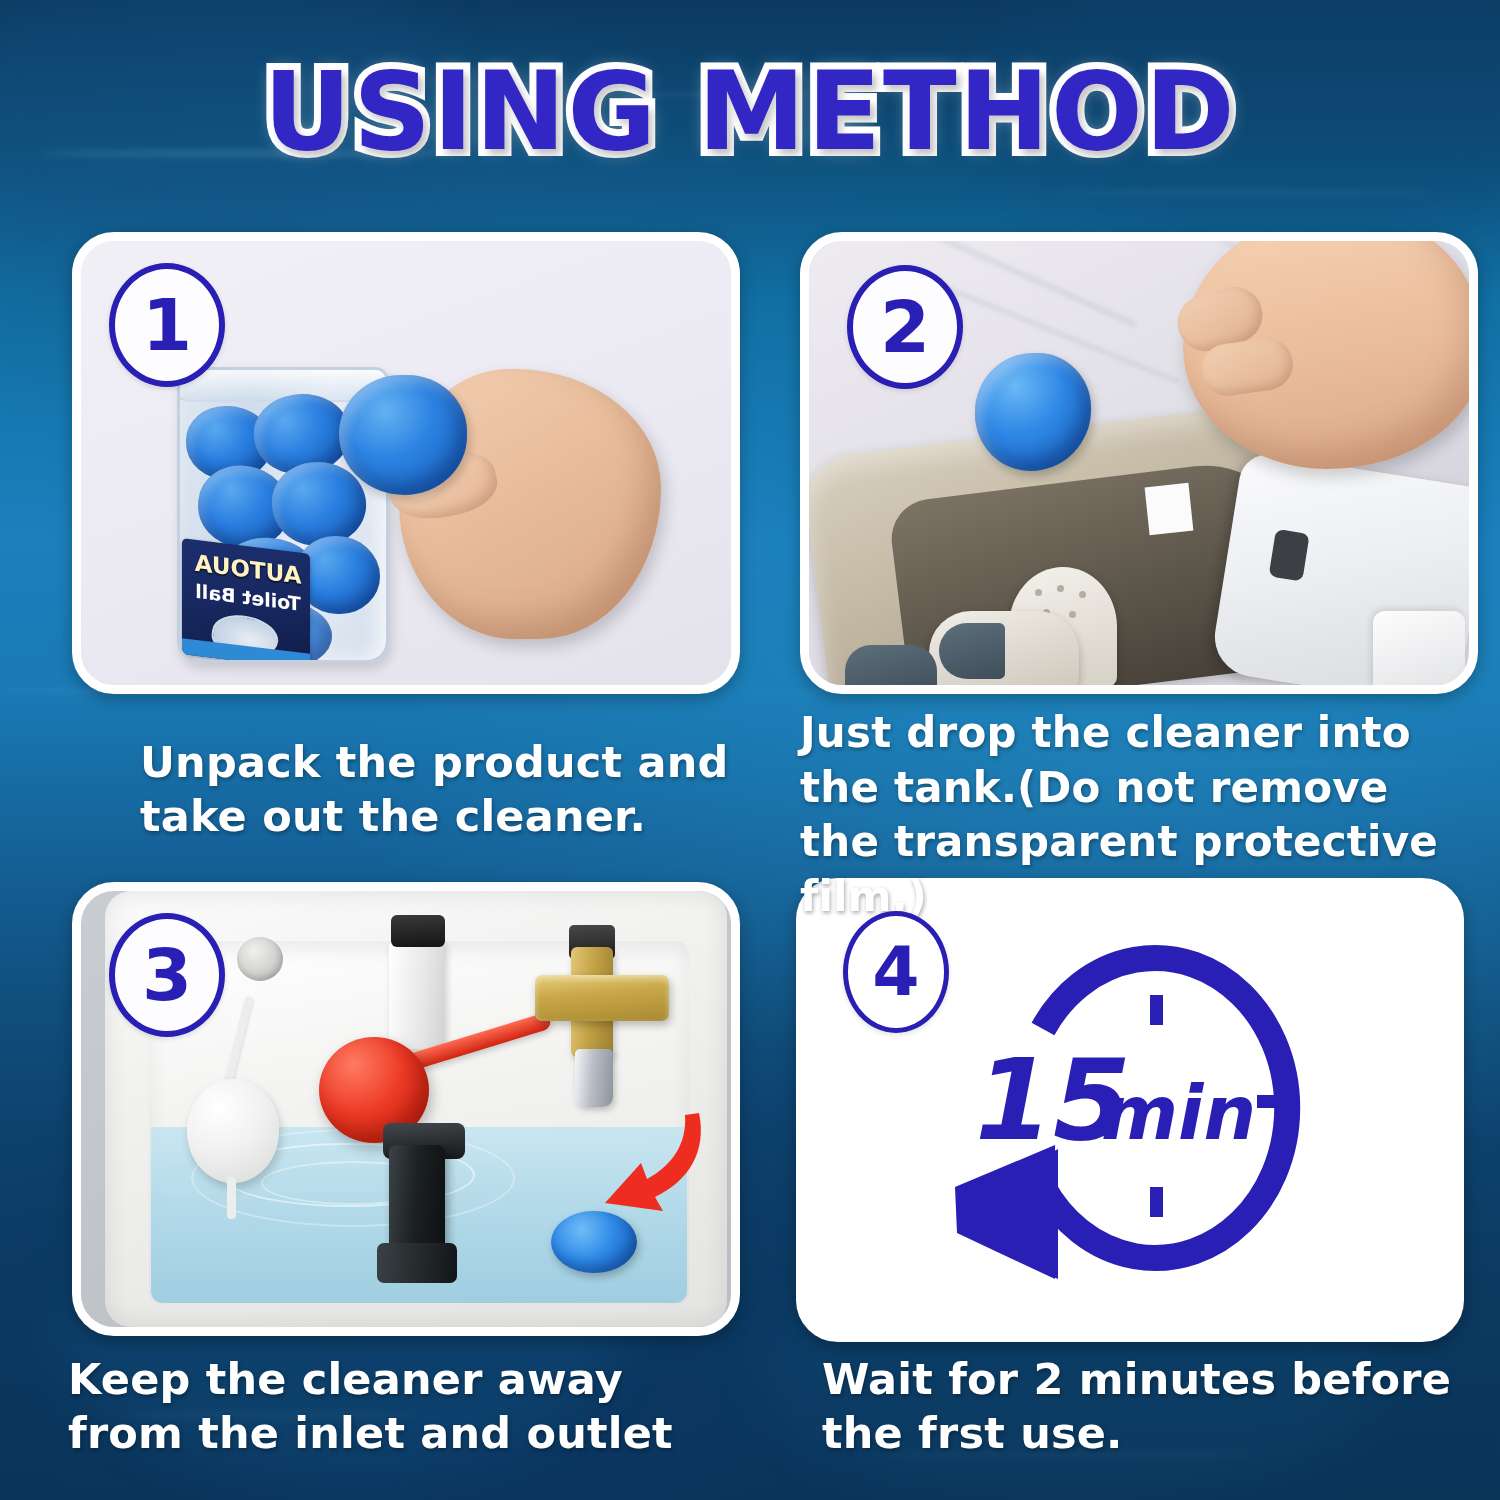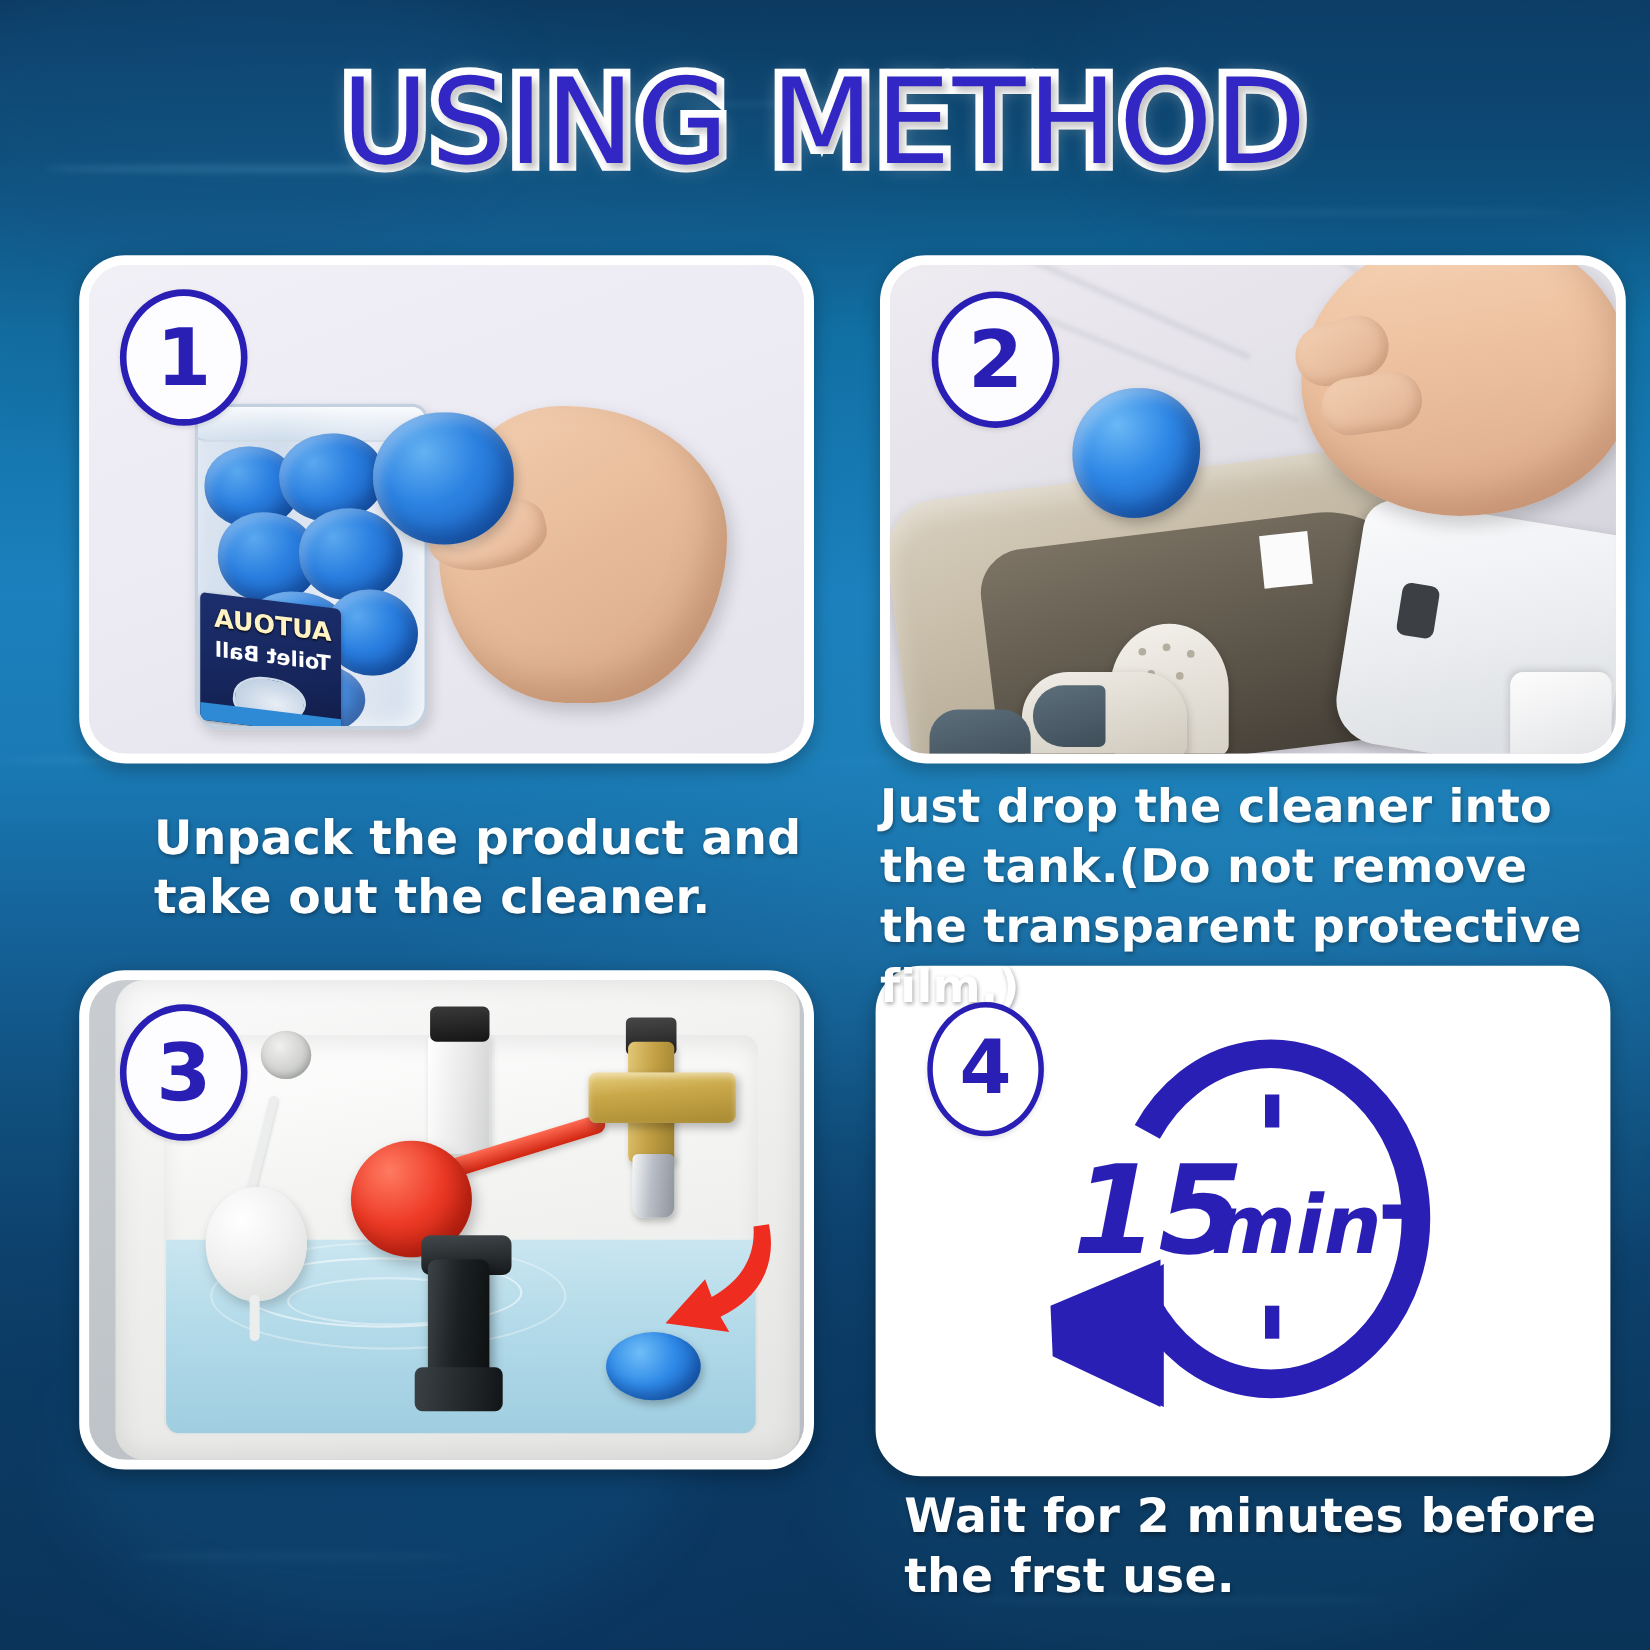--- a/index.html
+++ b/index.html
@@ -22,21 +22,21 @@
   
   .caustics{position:absolute;inset:0;pointer-events:none;opacity:.55;}
   .streak{position:absolute;background:rgba(150,215,245,.30);filter:blur(3px);border-radius:50%;}
   .blob{position:absolute;border-radius:50%;filter:blur(26px);}
 
   
   .title-wrap{position:absolute;top:58px;left:0;width:1500px;text-align:center;}
   .title{
     display:inline-block;
     font-family:"DejaVu Sans", sans-serif;
-    font-size:108px;line-height:1;font-weight:normal;
+    font-size:108px;line-height:1;font-weight:bold;
     letter-spacing:2px;
     color:#3226c4;
     -webkit-text-stroke:14px #ffffff;
     paint-order:stroke fill;
     text-shadow:0 0 18px rgba(255,255,255,.55), 4px 5px 7px rgba(0,0,0,.30);
   }
 
   
   .panel{
     position:absolute;
@@ -411,15 +411,16 @@
 
         <text x="170" y="252" font-family="DejaVu Sans, sans-serif" font-size="112" font-weight="bold" font-style="italic" fill="#2a1fb5">15</text>
         <text x="296" y="252" font-family="DejaVu Sans, sans-serif" font-size="74" font-weight="bold" font-style="italic" fill="#2a1fb5">min</text>
       </svg>
     </div>
     <div class="badge">4</div>
   </div>
 
   <div class="cap c1">Unpack the product and take out the cleaner.</div>
   <div class="cap c2">Just drop the cleaner into the tank.(Do not remove the transparent protective film.)</div>
+  <div class="cap c3">Keep the cleaner away from the inlet and outlet</div>
   <div class="cap c4">Wait for 2 minutes before the frst use.</div>
 
 </div>
 
 </body></html>

